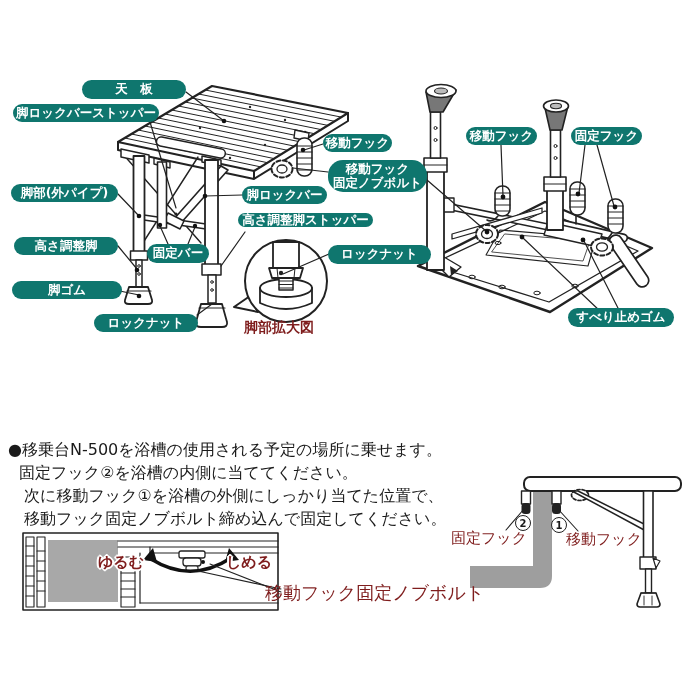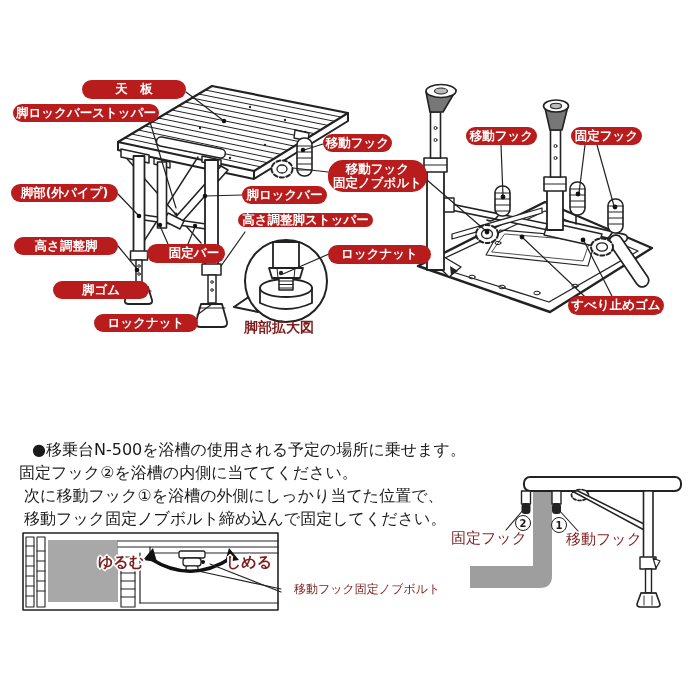--- a/index.html
+++ b/index.html
@@ -1,20 +1,20 @@
 <!DOCTYPE html>
 <html><head>
 <meta charset="utf-8">
 <style>
   html,body{margin:0;padding:0;background:#ffffff;}
   body{width:700px;height:700px;position:relative;overflow:hidden;
        font-family:"DejaVu Sans",sans-serif;color:#1a1a1a;}
   #stage{position:absolute;left:0;top:0;width:700px;height:700px;}
   svg.art{position:absolute;left:0;top:0;}
-  .pill{position:absolute;background:#b91c1c;color:#ffffff;border-radius:11px;
+  .pill{position:absolute;background:#0f766e;color:#ffffff;border-radius:11px;
         display:flex;align-items:center;justify-content:center;
         font-weight:bold;font-size:12.5px;white-space:nowrap;z-index:5;}
   .pill2{border-radius:15px;flex-direction:column;line-height:14.5px;}
   .plain{position:absolute;white-space:nowrap;color:#7f1d1d;z-index:5;}
   .bold{font-weight:bold;}
   .halo{text-shadow:-1px -1px 0 #fff,1px -1px 0 #fff,-1px 1px 0 #fff,1px 1px 0 #fff,
         0 2px 0 #fff,0 -2px 0 #fff,2px 0 0 #fff,-2px 0 0 #fff;}
   .instr{position:absolute;font-size:16px;font-weight:500;letter-spacing:0px;
          white-space:nowrap;z-index:4;}
   .numcircle{position:absolute;width:14px;height:14px;border:1.6px solid #222;
@@ -290,44 +290,44 @@
       <line x1="506" y1="530" x2="524" y2="509" stroke-width="1.1"></line>
       <line x1="578" y1="531" x2="558" y2="509" stroke-width="1.1"></line>
     </g>
   </g>
 </svg>
 
 <div class="pill" style="left:82px;top:80px;width:104px;height:19px;">天　板</div>
 <div class="pill" style="left:13px;top:104px;width:146px;height:18px;">脚ロックバーストッパー</div>
 <div class="pill" style="left:11px;top:184px;width:107px;height:18px;">脚部(外パイプ)</div>
 <div class="pill" style="left:14px;top:237px;width:104px;height:18px;">高さ調整脚</div>
-<div class="pill" style="left:12px;top:281px;width:96px;height:18px;margin-left:41px;">脚ゴム</div>
+<div class="pill" style="left:12px;top:281px;width:110px;height:18px;">脚ゴム</div>
 <div class="pill" style="left:94px;top:314px;width:104px;height:18px;">ロックナット</div>
-<div class="pill" style="left:147px;top:244px;width:62px;height:19px;padding-left:16px;">固定バー</div>
+<div class="pill" style="left:147px;top:244px;width:62px;height:19px;">固定バー</div>
 <div class="pill" style="left:242px;top:186px;width:85px;height:18px;">脚ロックバー</div>
 <div class="pill" style="left:238px;top:213px;width:135px;height:14px;">高さ調整脚ストッパー</div>
 <div class="pill" style="left:328px;top:245px;width:103px;height:19px;">ロックナット</div>
 <div class="pill" style="left:323px;top:134px;width:69px;height:18px;">移動フック</div>
 <div class="pill pill2" style="left:328px;top:160px;width:99px;height:32px;">
   <span>移動フック</span>
   <span>固定ノブボルト</span>
 </div>
 <div class="plain bold" style="left:244px;top:319px;font-size:14px;">脚部拡大図</div>
 
 <div class="pill" style="left:466px;top:127px;width:71px;height:18px;">移動フック</div>
 <div class="pill" style="left:571px;top:127px;width:71px;height:18px;">固定フック</div>
-<div class="pill" style="left:568px;top:296px;width:96px;height:19px;">すべり止めゴム</div>
-
-<div class="instr" style="left:8px;top:440px;margin-left:24px;">●移乗台N-500を浴槽の使用される予定の場所に乗せます。</div>
+<div class="pill" style="left:568px;top:308px;width:106px;height:19px;">すべり止めゴム</div>
+
+<div class="instr" style="left:8px;top:440px;">●移乗台N-500を浴槽の使用される予定の場所に乗せます。</div>
 <div class="instr" style="left:19px;top:463px;">固定フック②を浴槽の内側に当ててください。</div>
 <div class="instr" style="left:24px;top:509px;">移動フック固定ノブボルト締め込んで固定してください。</div>
 <div class="instr" style="left:24px;top:486px;">次に移動フック①を浴槽の外側にしっかり当てた位置で、</div>
 
 <div class="plain bold halo" style="left:98px;top:553px;font-size:15px;">ゆるむ</div>
 <div class="plain bold halo" style="left:226px;top:553px;font-size:15px;">しめる</div>
-<div class="plain" style="left:294px;top:581px;font-size:12px;font-weight:500;">移動フック固定ノブボルト</div>
+<div class="plain" style="left:265px;top:581px;font-size:18px;font-weight:500;">移動フック固定ノブボルト</div>
 
 <div class="numcircle" style="left:515px;top:515px;">2</div>
 <div class="numcircle" style="left:551px;top:517px;">1</div>
 <div class="plain" style="left:451px;top:529px;font-size:15px;font-weight:500;">固定フック</div>
 <div class="plain" style="left:566px;top:530px;font-size:15px;font-weight:500;">移動フック</div>
 
 </div>
 
 </body></html>

